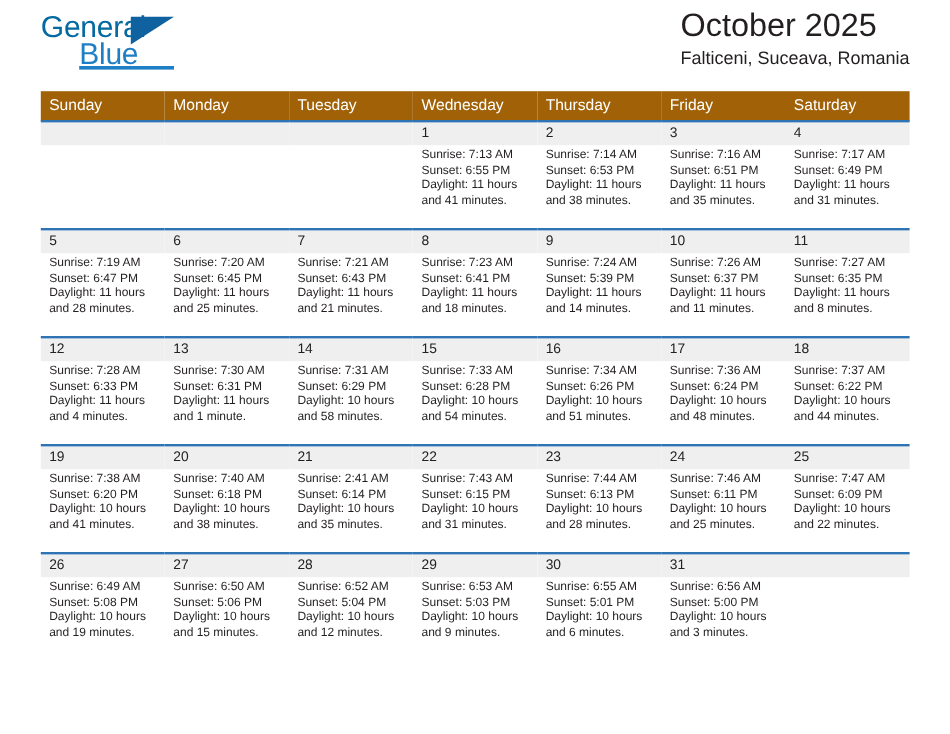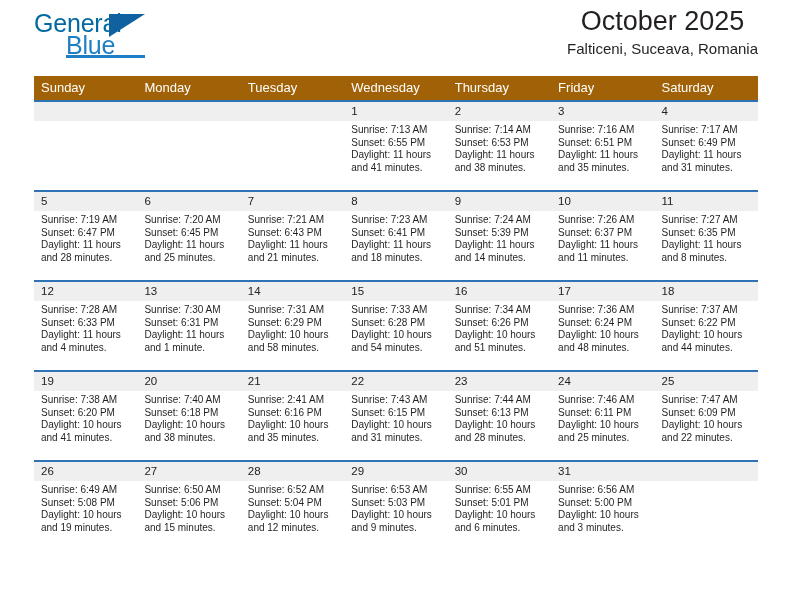--- a/index.html
+++ b/index.html
@@ -67,21 +67,21 @@
     top: 46px;
     width: 79px;
     height: 3px;
     background: #1f7fc4;
   }
 
   .title-wrap {
     position: absolute;
     right: 0;
     top: 4px;
-    text-align: center;
+    text-align: left;
   }
   .cal-title {
     font-size: 27px;
     color: #231f20;
     line-height: 34px;
     white-space: nowrap;
   }
   .cal-subtitle {
     font-size: 15px;
     color: #231f20;
@@ -372,21 +372,21 @@
               <div>Sunrise: 7:40 AM</div>
               <div>Sunset: 6:18 PM</div>
               <div>Daylight: 10 hours</div>
               <div>and 38 minutes.</div>
             </div>
           </td>
           <td class="cell">
             <div class="daynum">21</div>
             <div class="lines">
               <div>Sunrise: 2:41 AM</div>
-              <div>Sunset: 6:16 PM</div>
+              <div>Sunset: 6:14 PM</div>
               <div>Daylight: 10 hours</div>
               <div>and 35 minutes.</div>
             </div>
           </td>
           <td class="cell">
             <div class="daynum">22</div>
             <div class="lines">
               <div>Sunrise: 7:43 AM</div>
               <div>Sunset: 6:15 PM</div>
               <div>Daylight: 10 hours</div>

